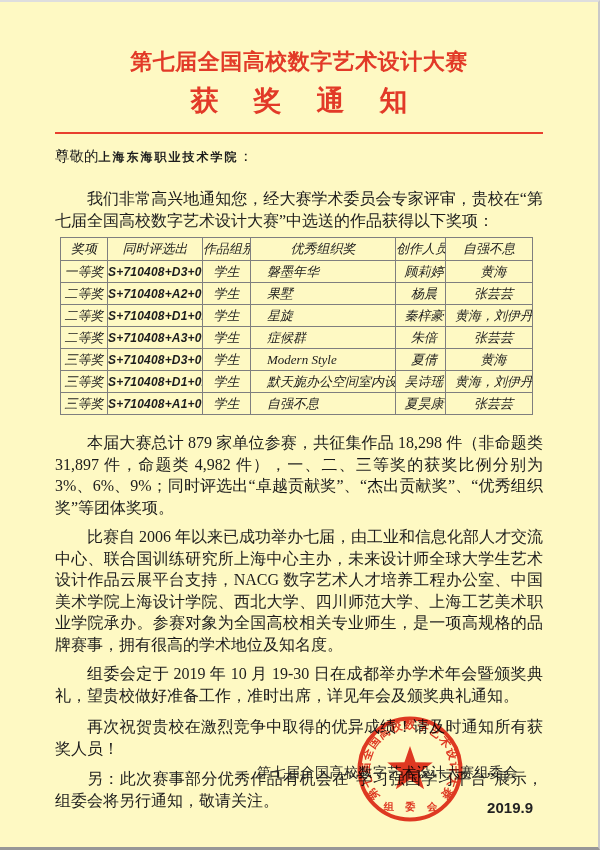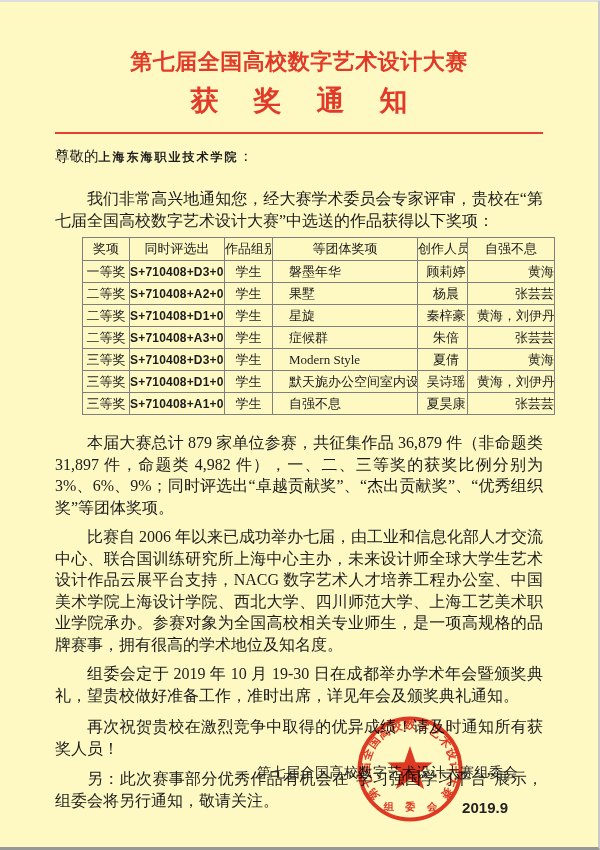--- a/index.html
+++ b/index.html
@@ -51,55 +51,56 @@
     font-size: 16px;
     line-height: 21.5px;
     text-align: justify;
     text-indent: 2em;
   }
   .para.first { margin-top: 21px; }
   .para.after-table { margin-top: 17px; }
   .para.p5 { margin-top: 10px; }
   .para.p6 { margin-top: 9px; }
   table.awards {
-    margin: 6px 0 0 82px;
+    margin: 6px 0 0 60px;
     width: 472px;
     border-collapse: collapse;
     table-layout: fixed;
+    font-style: italic;
   }
   table.awards td, table.awards th {
     border: 1px solid #7f7f7f;
     height: 22px;
     font-size: 13px;
     font-weight: normal;
     vertical-align: middle;
     text-align: center;
     overflow: hidden;
     white-space: nowrap;
   }
   table.awards th { height: 23px; }
   table.awards td.code {
     font-family: "Liberation Sans", sans-serif;
     font-size: 12px;
     font-weight: 600;
     letter-spacing: 0.2px;
   }
   table.awards td.left { text-align: left; padding-left: 16px; }
   table.awards td.creator { text-align: center; padding-left: 7px; }
-  table.awards td.teacher { text-align: right; padding-left: 9px; }
+  table.awards td.teacher { text-align: center; padding-left: 9px; }
   .signature {
     position: absolute;
     top: 762px; right: 80px;
     font-size: 14px;
     letter-spacing: 0.5px;
     color: #222;
   }
   .date {
     position: absolute;
-    top: 797px; right: 90px;
+    top: 797px; right: 65px;
     font-family: "Liberation Sans", sans-serif;
     font-size: 15px;
     font-weight: 600;
     color: #222;
   }
   .seal {
     position: absolute;
     left: 348px; top: 705px;
     width: 124px; height: 124px;
     mix-blend-mode: multiply;
@@ -126,21 +127,21 @@
         <col style="width:48px">
       <col style="width:145px">
         <col style="width:50px">
         <col style="width:87px">
     </colgroup>
     <tbody>
         <tr>
       <th>奖项</th>
       <th>同时评选出</th>
       <th>作品组别</th>
-      <th>等团体奖项</th>
+      <th>优秀组织奖</th>
       <th>创作人员</th>
       <th>自强不息</th>
     </tr>
     <tr>
       <td>一等奖</td>
       <td class="code">S+710408+D3+005</td>
       <td>学生</td>
       <td class="left">磐墨年华</td>
       <td class="creator">顾莉婷</td>
       <td class="teacher">黄海</td>
@@ -189,21 +190,21 @@
       <td>三等奖</td>
       <td class="code">S+710408+A1+001</td>
       <td>学生</td>
       <td class="left">自强不息</td>
       <td class="creator">夏昊康</td>
       <td class="teacher">张芸芸</td>
     </tr>
   </tbody>
     </table>
 
-  <p class="para after-table">本届大赛总计 879 家单位参赛，共征集作品 36,879 件（非命题类 31,897 件，命题类 4,982 件），一、二、三等奖的获奖比例分别为 3%、6%、9%；同时评选出“卓越贡献奖”、“杰出贡献奖”、“优秀组织奖”等团体奖项。</p>
+  <p class="para after-table">本届大赛总计 879 家单位参赛，共征集作品 18,298 件（非命题类 31,897 件，命题类 4,982 件），一、二、三等奖的获奖比例分别为 3%、6%、9%；同时评选出“卓越贡献奖”、“杰出贡献奖”、“优秀组织奖”等团体奖项。</p>
   <p class="para">比赛自 2006 年以来已成功举办七届，由工业和信息化部人才交流中心、联合国训练研究所上海中心主办，未来设计师全球大学生艺术设计作品云展平台支持，NACG 数字艺术人才培养工程办公室、中国美术学院上海设计学院、西北大学、四川师范大学、上海工艺美术职业学院承办。参赛对象为全国高校相关专业师生，是一项高规格的品牌赛事，拥有很高的学术地位及知名度。</p>
   <p class="para">组委会定于 2019 年 10 月 19-30 日在成都举办学术年会暨颁奖典礼，望贵校做好准备工作，准时出席，详见年会及颁奖典礼通知。</p>
   <p class="para p5">再次祝贺贵校在激烈竞争中取得的优异成绩！请及时通知所有获奖人员！</p>
   <p class="para p6">另：此次赛事部分优秀作品有机会在“学习强国学习平台”展示，组委会将另行通知，敬请关注。</p>
 
   <div class="signature">第七届全国高校数字艺术设计大赛组委会</div>
   <div class="date">2019.9</div>
 
   <svg class="seal" viewBox="0 0 140 140" xmlns="http://www.w3.org/2000/svg">
     <circle cx="70" cy="70" r="57" fill="none" stroke="#dd2b1c" stroke-width="4.5"></circle>

